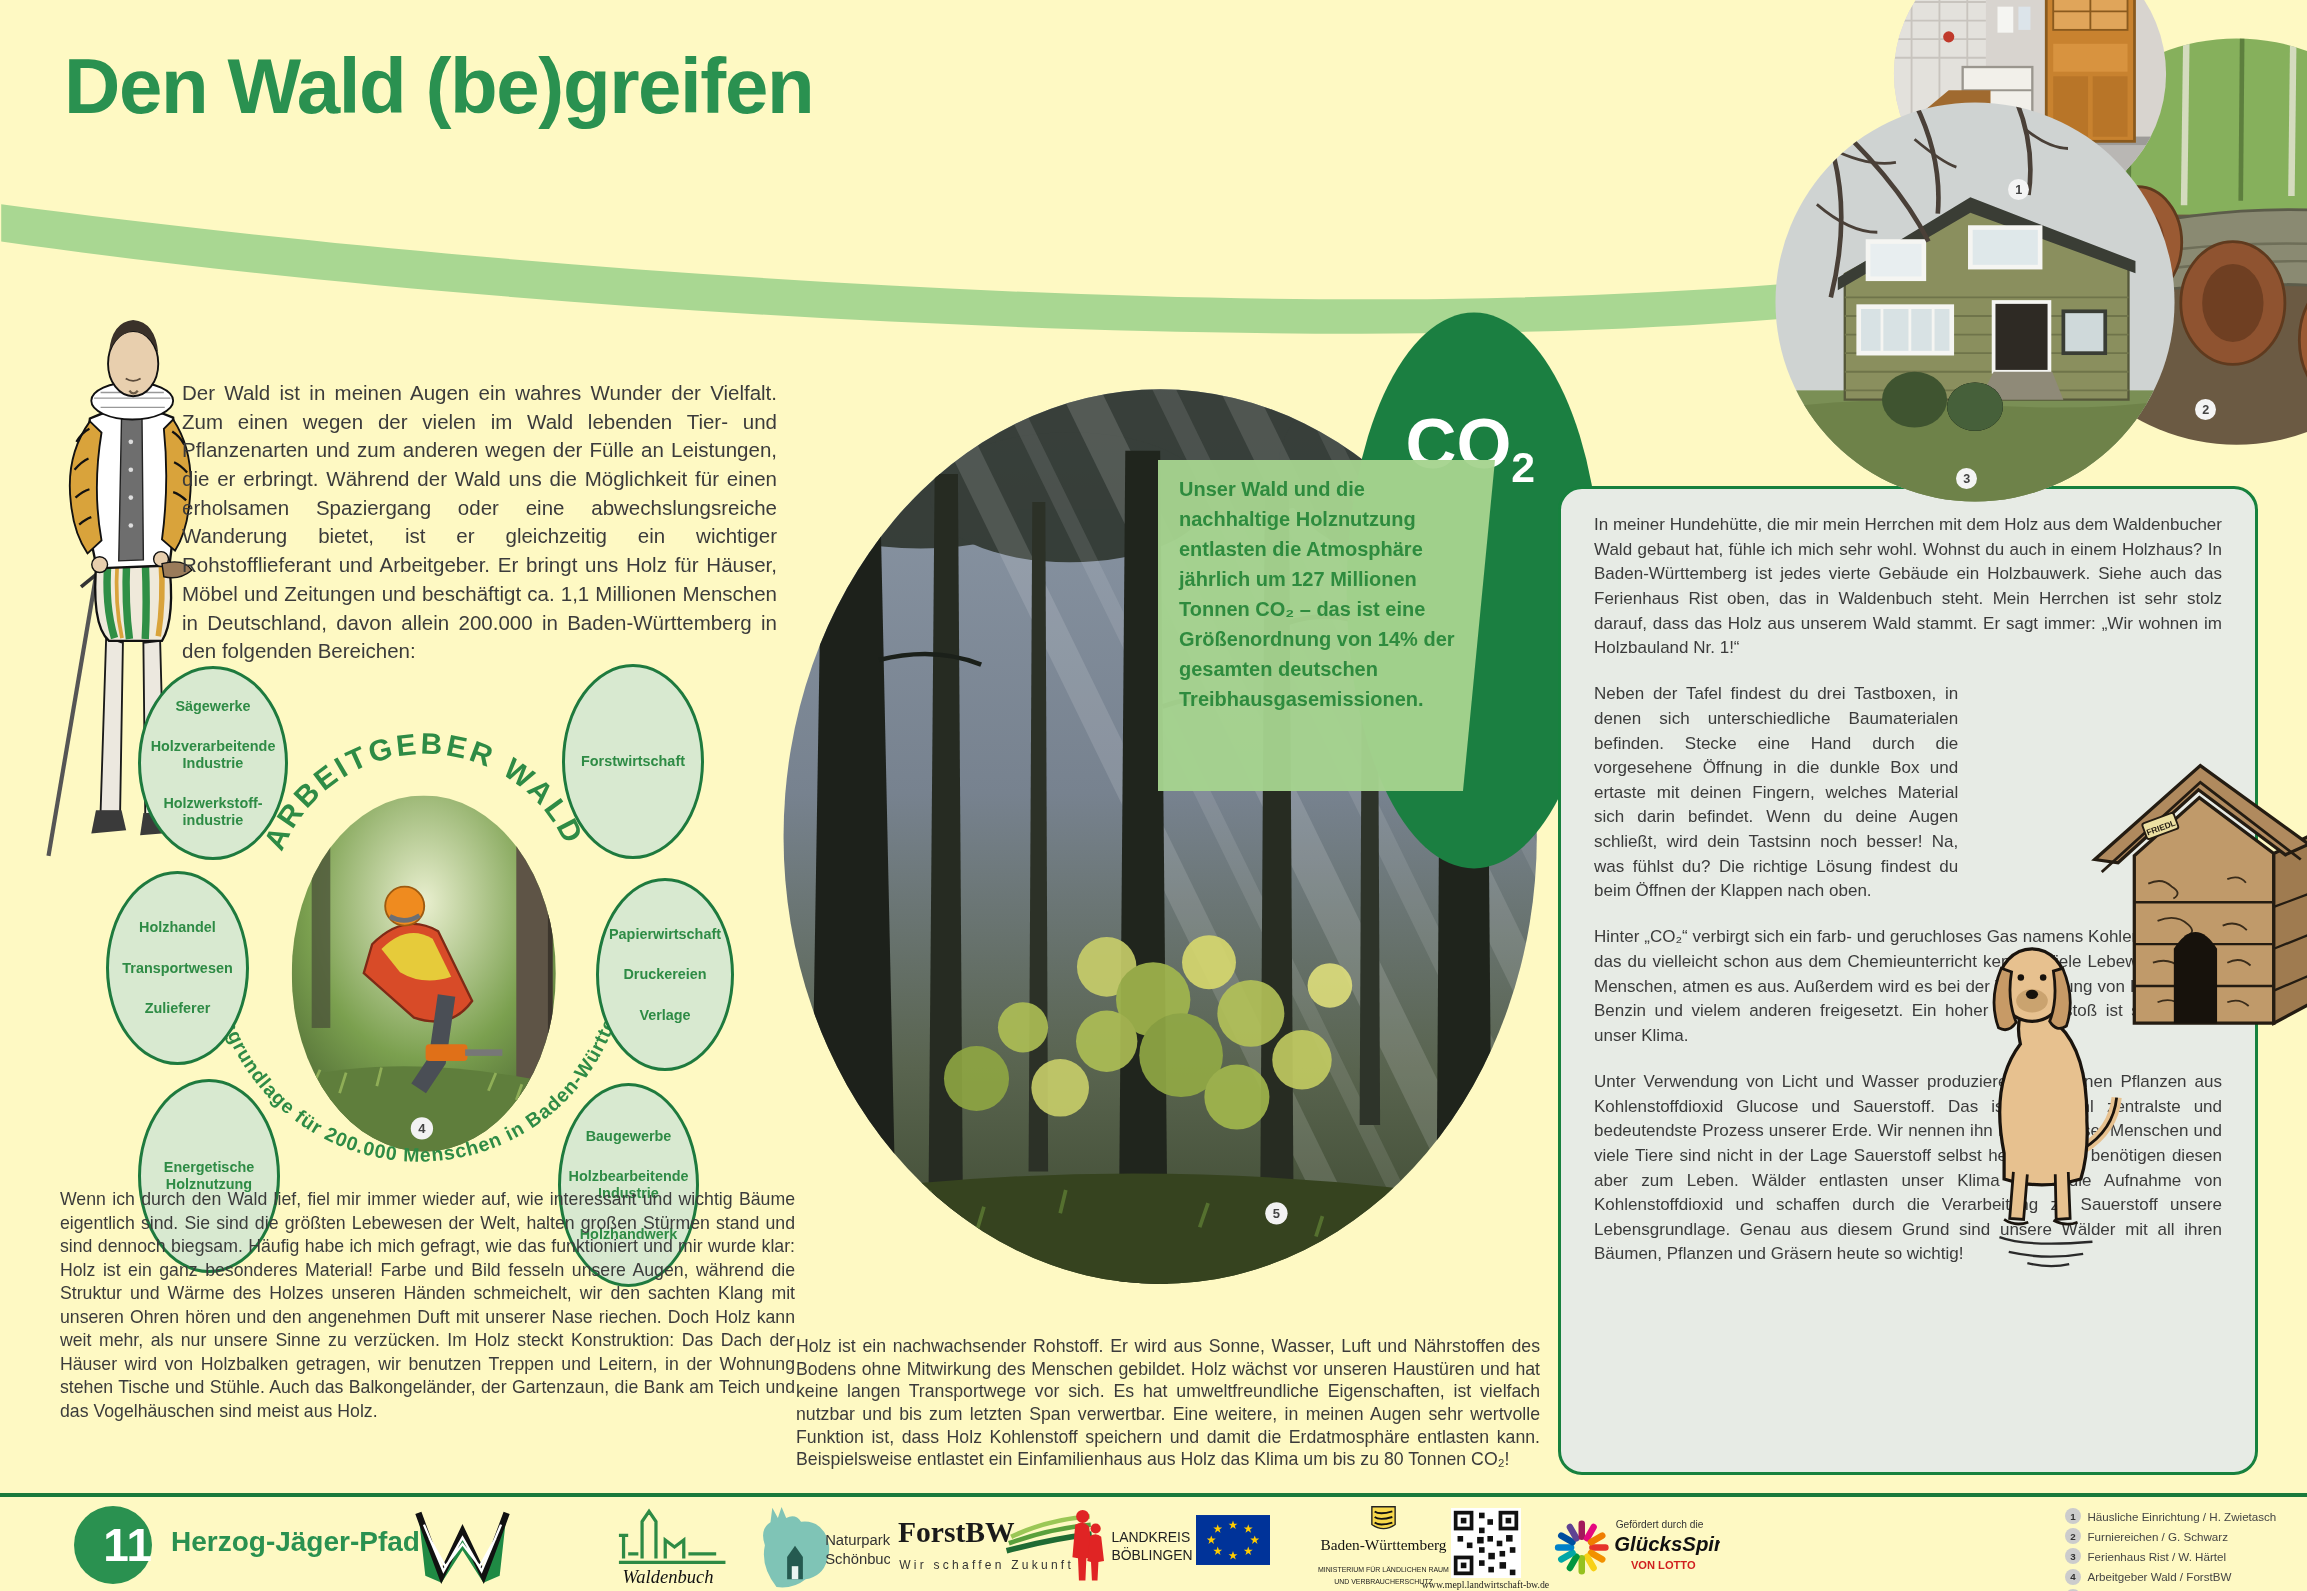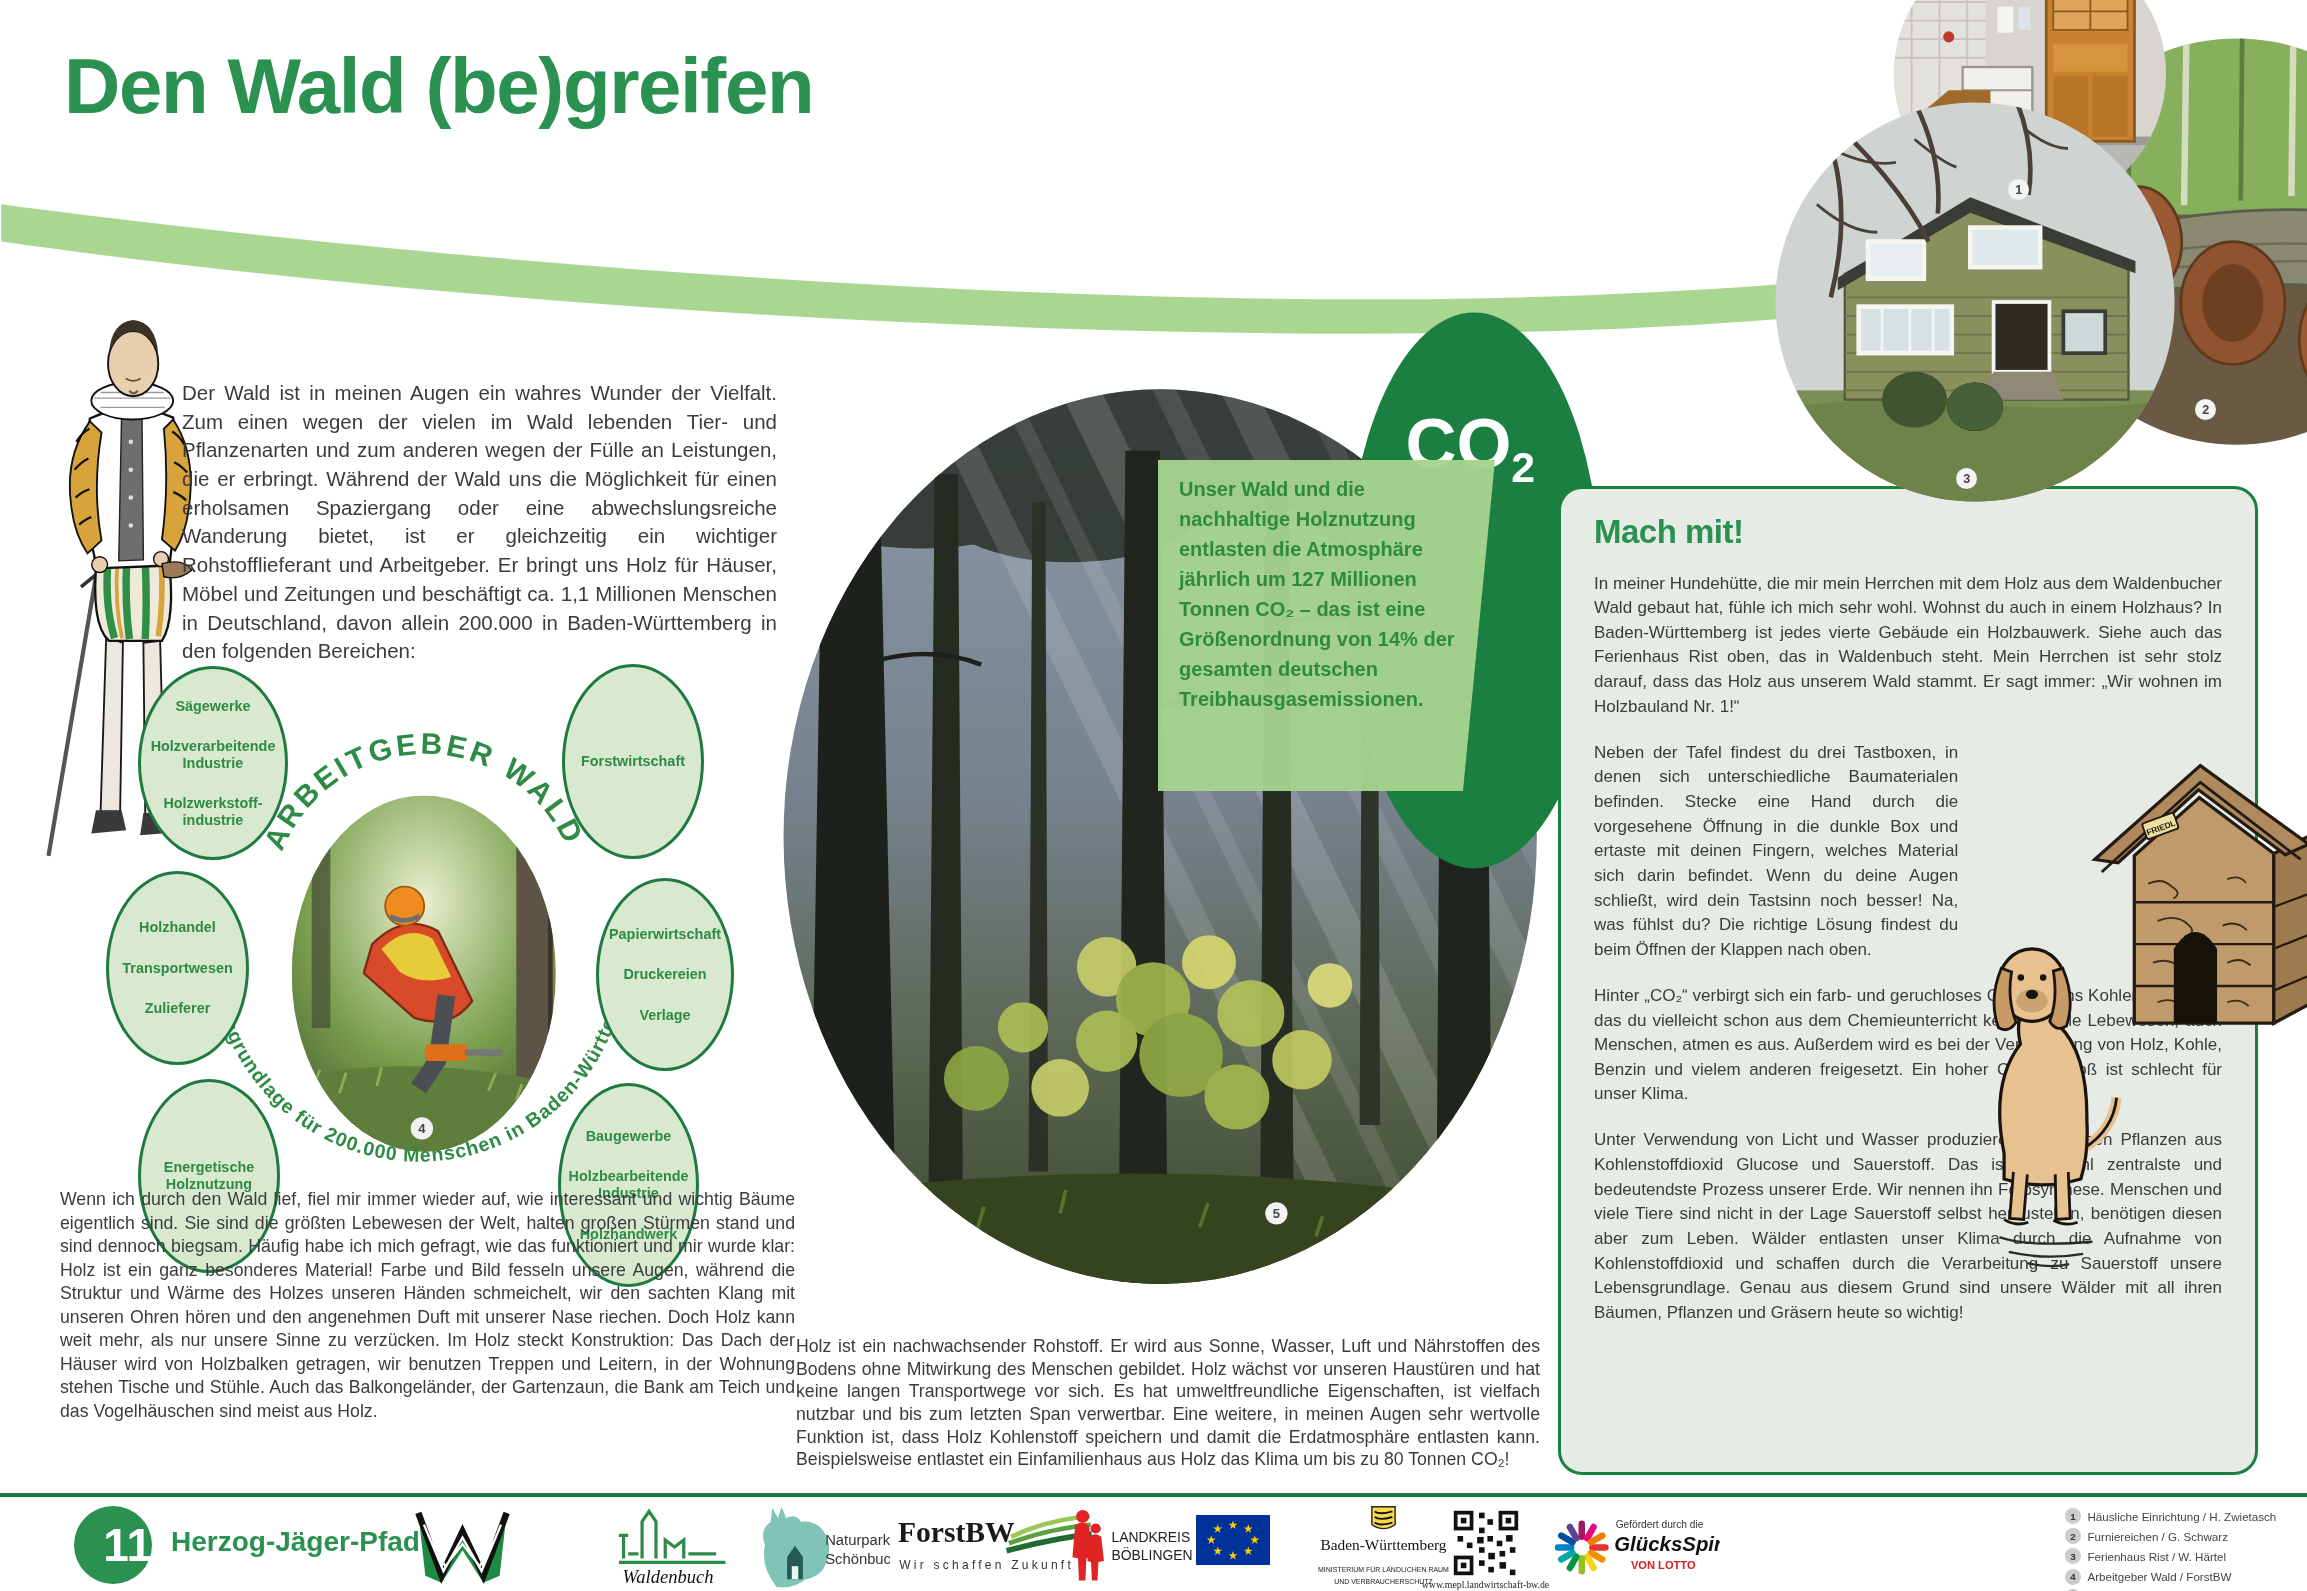--- a/index.html
+++ b/index.html
@@ -1,16 +1,16 @@
 <!DOCTYPE html>
 <html style="font-size:7.4px"><head>
 <meta charset="utf-8">
 <style>
   html,body{margin:0;padding:0;background:#888;}
-  .page{position:relative;width:2307px;height:1592px;background:#ffffff;overflow:hidden;
+  .page{position:relative;width:2307px;height:1592px;background:#fef9c3;overflow:hidden;
         font-family:"Liberation Sans","DejaVu Sans",sans-serif;color:#3b3b3b;}
   .abs{position:absolute;}
   .page-title{left:64px;top:41px;font-size:78px;font-weight:bold;color:#2a9150;letter-spacing:-1.4px;}
   .body-text{font-size:17.7px;line-height:1.33;text-align:justify;color:#3b3b3b;}
   .intro{left:182px;top:379px;width:595px;font-size:20.5px;line-height:1.4;}
   .left-bottom{left:60px;top:1188px;width:735px;}
   .mid-bottom{left:796px;top:1335px;width:744px;line-height:1.28;}
   
   .node{position:absolute;border:3.3px solid #1e7a3e;background:#d8e9d0;border-radius:50%;
         display:flex;flex-direction:column;align-items:center;justify-content:center;
@@ -219,21 +219,20 @@
     <text x="282" y="346" text-anchor="middle" fill="#ffffff" font-weight="bold" font-size="152"><tspan>CO</tspan><tspan font-size="92" dy="30">2</tspan></text>
   </svg>
 
   <div class="abs co2-box z3">
     <p>Unser Wald und die nachhaltige Holznutzung entlasten die Atmosphäre jährlich um 127 Millionen Tonnen CO₂ – das ist eine Größenordnung von 14% der gesamten deutschen Treibhausgasemissionen.</p>
   </div>
 
   <div class="abs body-text mid-bottom z2">Holz ist ein nachwachsender Rohstoff. Er wird aus Sonne, Wasser, Luft und Nährstoffen des Bodens ohne Mitwirkung des Menschen gebildet. Holz wächst vor unseren Haustüren und hat keine langen Transportwege vor sich. Es hat umweltfreundliche Eigenschaften, ist vielfach nutzbar und bis zum letzten Span verwertbar. Eine weitere, in meinen Augen sehr wertvolle Funktion ist, dass Holz Kohlenstoff speichern und damit die Erdatmosphäre entlasten kann. Beispielsweise entlastet ein Einfamilienhaus aus Holz das Klima um bis zu 80 Tonnen CO₂!</div>
 
   <div class="abs panel z2">
-    <h2>Mach mit!</h2>
     <p>In meiner Hundehütte, die mir mein Herrchen mit dem Holz aus dem Waldenbucher Wald gebaut hat, fühle ich mich sehr wohl. Wohnst du auch in einem Holzhaus? In Baden-Württemberg ist jedes vierte Gebäude ein Holzbauwerk. Siehe auch das Ferienhaus Rist oben, das in Waldenbuch steht. Mein Herrchen ist sehr stolz darauf, dass das Holz aus unserem Wald stammt. Er sagt immer: „Wir wohnen im Holzbauland Nr. 1!“</p>
     <p class="narrow">Neben der Tafel findest du drei Tastboxen, in denen sich unterschiedliche Baumaterialen befinden. Stecke eine Hand durch die vorgesehene Öffnung in die dunkle Box und ertaste mit deinen Fingern, welches Material sich darin befindet. Wenn du deine Augen schließt, wird dein Tastsinn noch besser! Na, was fühlst du? Die richtige Lösung findest du beim Öffnen der Klappen nach oben.</p>
     <p>Hinter „CO₂“ verbirgt sich ein farb- und geruchloses Gas namens Kohlenstoffdioxid, das du vielleicht schon aus dem Chemieunterricht kennst. Viele Lebewesen, auch Menschen, atmen es aus. Außerdem wird es bei der Verbrennung von Holz, Kohle, Benzin und vielem anderen freigesetzt. Ein hoher CO₂-Ausstoß ist schlecht für unser Klima.</p>
     <p>Unter Verwendung von Licht und Wasser produzieren alle grünen Pflanzen aus Kohlenstoffdioxid Glucose und Sauerstoff. Das ist der wohl zentralste und bedeutendste Prozess unserer Erde. Wir nennen ihn Fotosynthese. Menschen und viele Tiere sind nicht in der Lage Sauerstoff selbst herzustellen, benötigen diesen aber zum Leben. Wälder entlasten unser Klima durch die Aufnahme von Kohlenstoffdioxid und schaffen durch die Verarbeitung zu Sauerstoff unsere Lebensgrundlage. Genau aus diesem Grund sind unsere Wälder mit all ihren Bäumen, Pflanzen und Gräsern heute so wichtig!</p>
   </div>
 
   <svg class="abs z3" style="left:1939px;top:758px" width="372" height="535" viewBox="0 0 800 1150">
     <g transform="translate(290,10)">
       <path d="M130,200 L270,75 L430,195 L430,560 L130,560 Z" fill="#c09a6a" stroke="#241c12" stroke-width="7"></path>
       <path d="M430,195 L505,158 L505,520 L430,560 Z" fill="#9f7b50" stroke="#241c12" stroke-width="7"></path>

